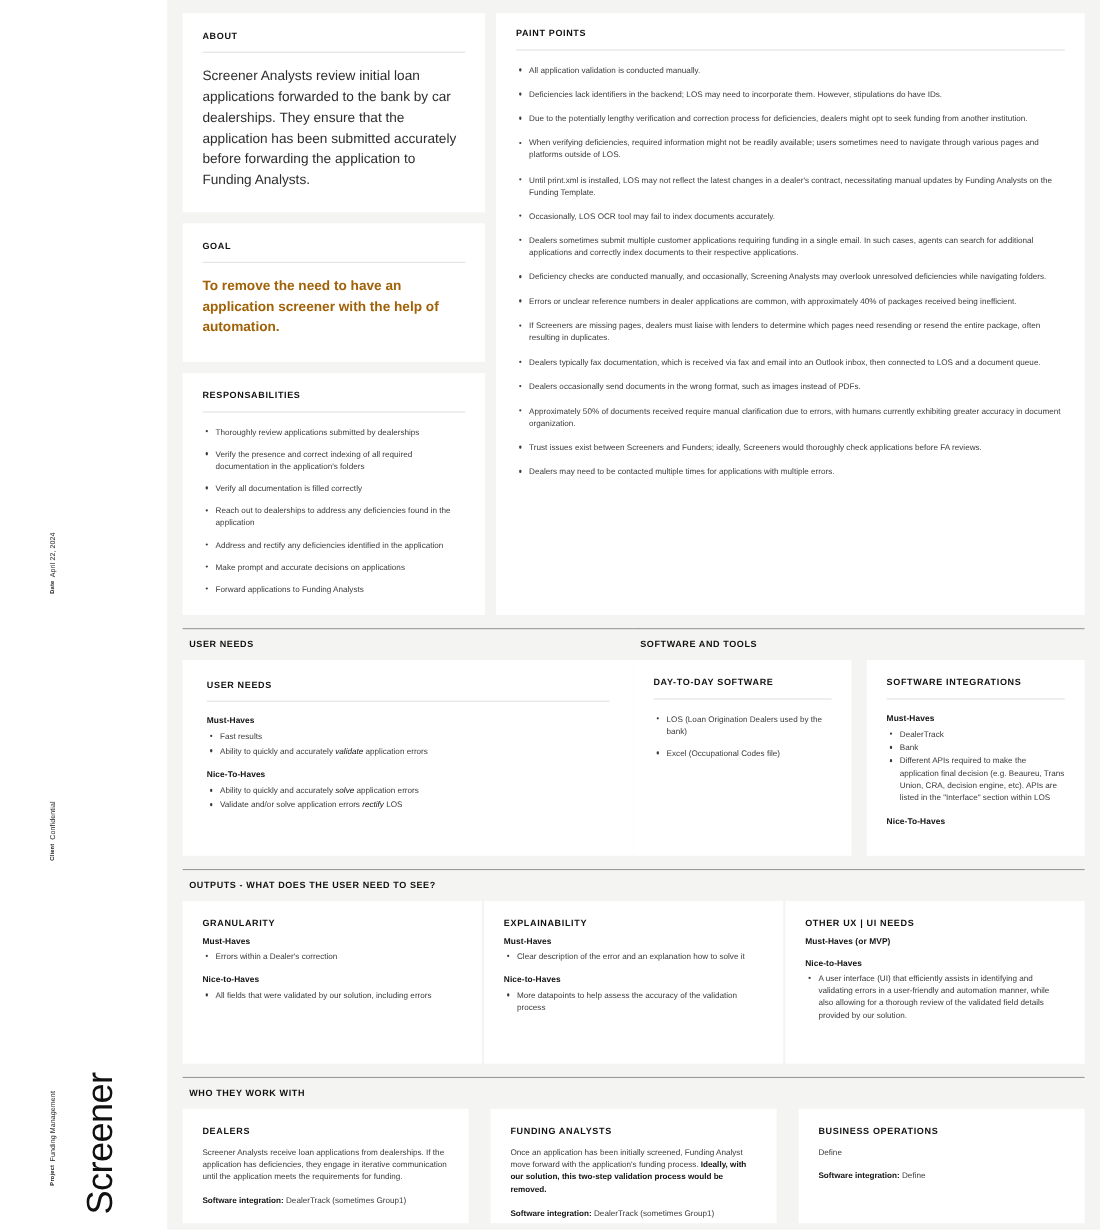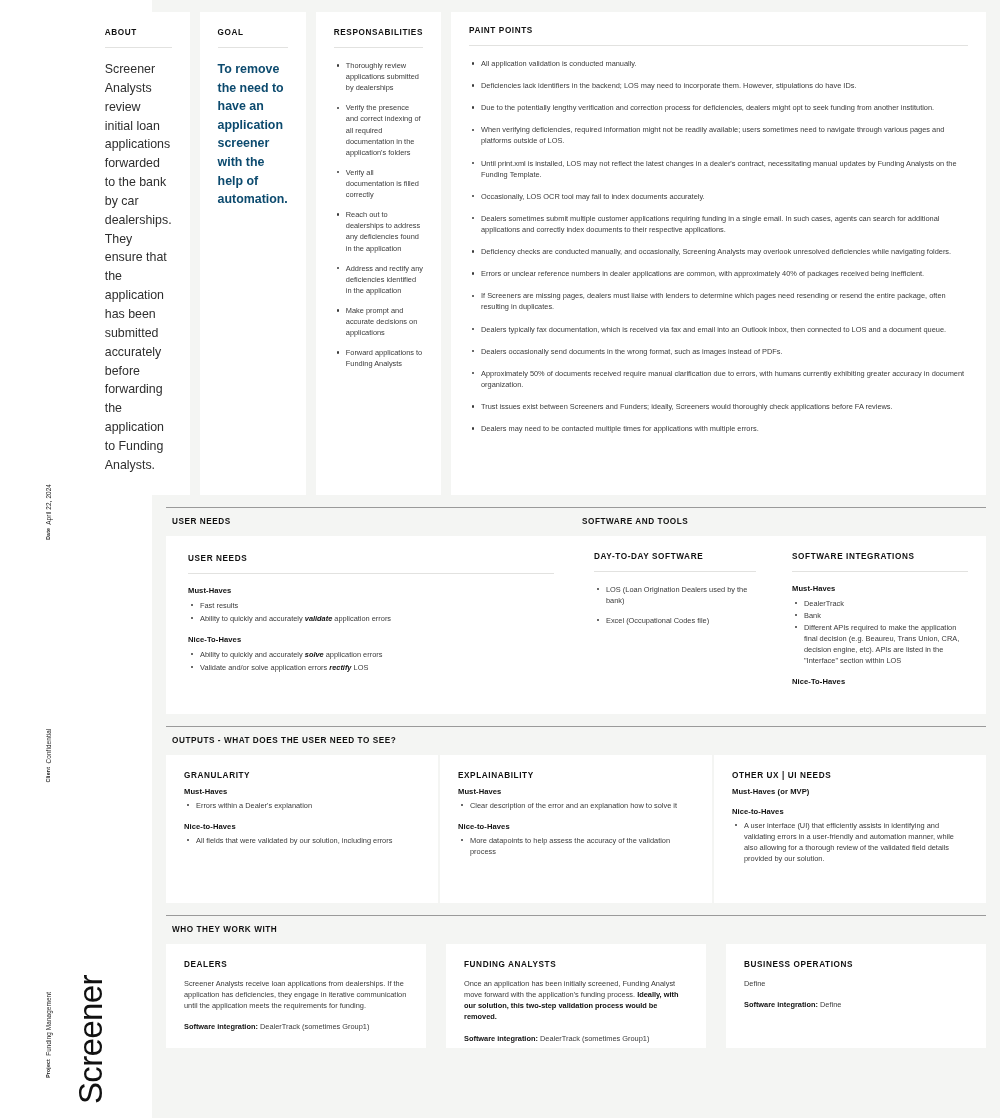--- a/index.html
+++ b/index.html
@@ -115,21 +115,21 @@
   .body-lg {
     font-size: 12.4px;
     line-height: 1.52;
     color: #2e2e2e;
     font-weight: 400;
   }
 
   .body-goal {
     font-size: 12.4px;
     line-height: 1.5;
-    color: #0c4a6e;
+    color: #a16207;
     font-weight: 700;
   }
 
   ul.bul {
     list-style: none;
     padding: 0;
     margin: 0;
   }
 
   ul.bul > li {
@@ -159,26 +159,26 @@
   .sub-head {
     font-size: 7.6px;
     font-weight: 700;
     color: #111111;
     margin: 0 0 5px 0;
     letter-spacing: 0.08px;
   }
 
   .sub-head.spaced { margin-top: 11px; }
 
-  .bi { font-weight: 700; font-style: italic; color: #111111; margin-top: 20px; }
+  .bi { font-weight: 400; font-style: italic; color: #111111; margin-top: 20px; }
   .b  { font-weight: 700; color: #111111; }
 
   
   .top-band { display: flex; gap: 10px; padding: 12px 14px 0 14px; }
-  .col-left  { width: 275px; flex: 0 0 275px; display: flex; flex-direction: row; gap: 10px; justify-content: flex-end; }
+  .col-left  { width: 275px; flex: 0 0 275px; display: flex; flex-direction: column; gap: 10px; }
   .col-right { flex: 1 1 auto; }
 
   .card-about { padding-bottom: 20px; }
   .card-goal  { padding-bottom: 22px; }
   .card-resp  { padding-bottom: 18px; }
   .card-pain  { height: 100%; padding: 14px 18px 18px 18px; }
 
   .card-pain ul.bul > li { margin-bottom: 11px; }
 
   
@@ -190,21 +190,21 @@
     font-size: 8.2px;
     font-weight: 700;
     letter-spacing: 0.55px;
     text-transform: uppercase;
     color: #111111;
     padding: 9px 0 10px 6px;
     border-top: 1px solid #9a9a9a;
   }
 
   .card-userneeds { height: 178px; padding: 18px 22px; }
-  .sw-row { display: flex; gap: 0; }
+  .sw-row { display: flex; gap: 14px; }
   .card-sw  { width: 198px; flex: 0 0 198px; height: 178px; padding: 16px 18px; }
   .card-swi { flex: 1 1 auto; height: 178px; padding: 16px 18px; }
 
   .card-sw ul.bul > li { margin-bottom: 9px; }
   .card-swi ul.bul > li { margin-bottom: 1px; }
 
   
   .out-band { padding: 12px 14px 0 14px; }
   .out-row { display: flex; gap: 2px; }
   .card-out { flex: 1 1 0; height: 148px; padding: 16px 18px; }
@@ -376,21 +376,21 @@
     </div>
 
     <div class="out-band">
       <div class="mid-head">OUTPUTS - WHAT DOES THE USER NEED TO SEE?</div>
       <div class="out-row">
 
         <div class="card card-out">
           <div class="card-title">GRANULARITY</div>
           <div class="sub-head" style="margin-top:7px">Must-Haves</div>
           <ul class="bul tight">
-              <li>Errors within a Dealer's explanation</li>
+              <li>Errors within a Dealer's correction</li>
             </ul>
           <div class="sub-head spaced">Nice-to-Haves</div>
           <ul class="bul tight">
               <li>All fields that were validated by our solution, including errors</li>
             </ul>
         </div>
 
         <div class="card card-out">
           <div class="card-title">EXPLAINABILITY</div>
           <div class="sub-head" style="margin-top:7px">Must-Haves</div>

